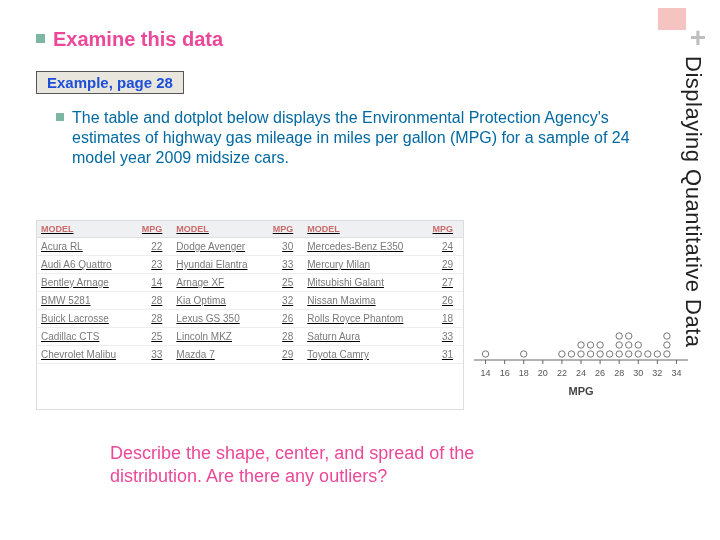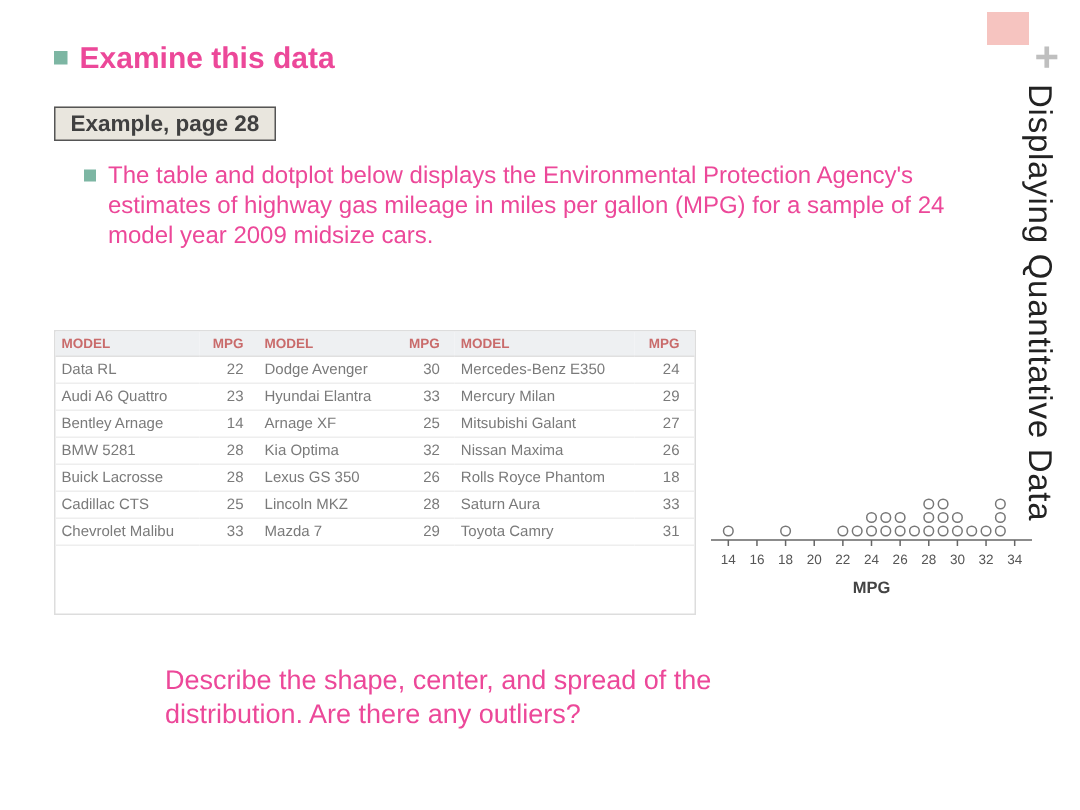--- a/index.html
+++ b/index.html
@@ -75,40 +75,41 @@
   }
   .example-box {
     margin-top: 14px;
     margin-bottom: 14px;
     display: inline-block;
     border: 1px solid #555;
     background: #e9e6de;
     padding: 2px 10px;
     font-size: 15px;
     font-weight: bold;
-    color: #404040;
+    color: #1d4ed8;
   }
   .desc {
     font-size: 16px;
     line-height: 1.25;
-    color: #ec4899;
+    color: #0369a1;
   }
   .data-area {
     position: absolute;
     left: 36px;
     top: 220px;
     width: 648px;
     height: 190px;
     display: flex;
     gap: 6px;
   }
   .table-wrap {
     flex: 0 0 426px;
     border: 1px solid #ddd;
     background: #fff;
+    text-decoration: underline;
   }
   .car-table {
     border-collapse: collapse;
     width: 100%;
     font-size: 10px;
     color: #7a7a7a;
   }
   .car-table th {
     background: #eef0f2;
     color: #c96b6b;
@@ -180,21 +181,21 @@
           <th>MODEL</th>
           <th class="mpg">MPG</th>
           <th>MODEL</th>
           <th class="mpg">MPG</th>
           <th>MODEL</th>
           <th class="mpg">MPG</th>
         </tr>
           </thead>
         <tbody id="car-tbody">
             <tr>
-              <td>Data RL</td>
+              <td>Acura RL</td>
               <td class="mpg">22</td>
               <td>Dodge Avenger</td>
               <td class="mpg">30</td>
               <td>Mercedes-Benz E350</td>
               <td class="mpg">24</td>
             </tr>
             <tr>
               <td>Audi A6 Quattro</td>
               <td class="mpg">23</td>
               <td>Hyundai Elantra</td>

